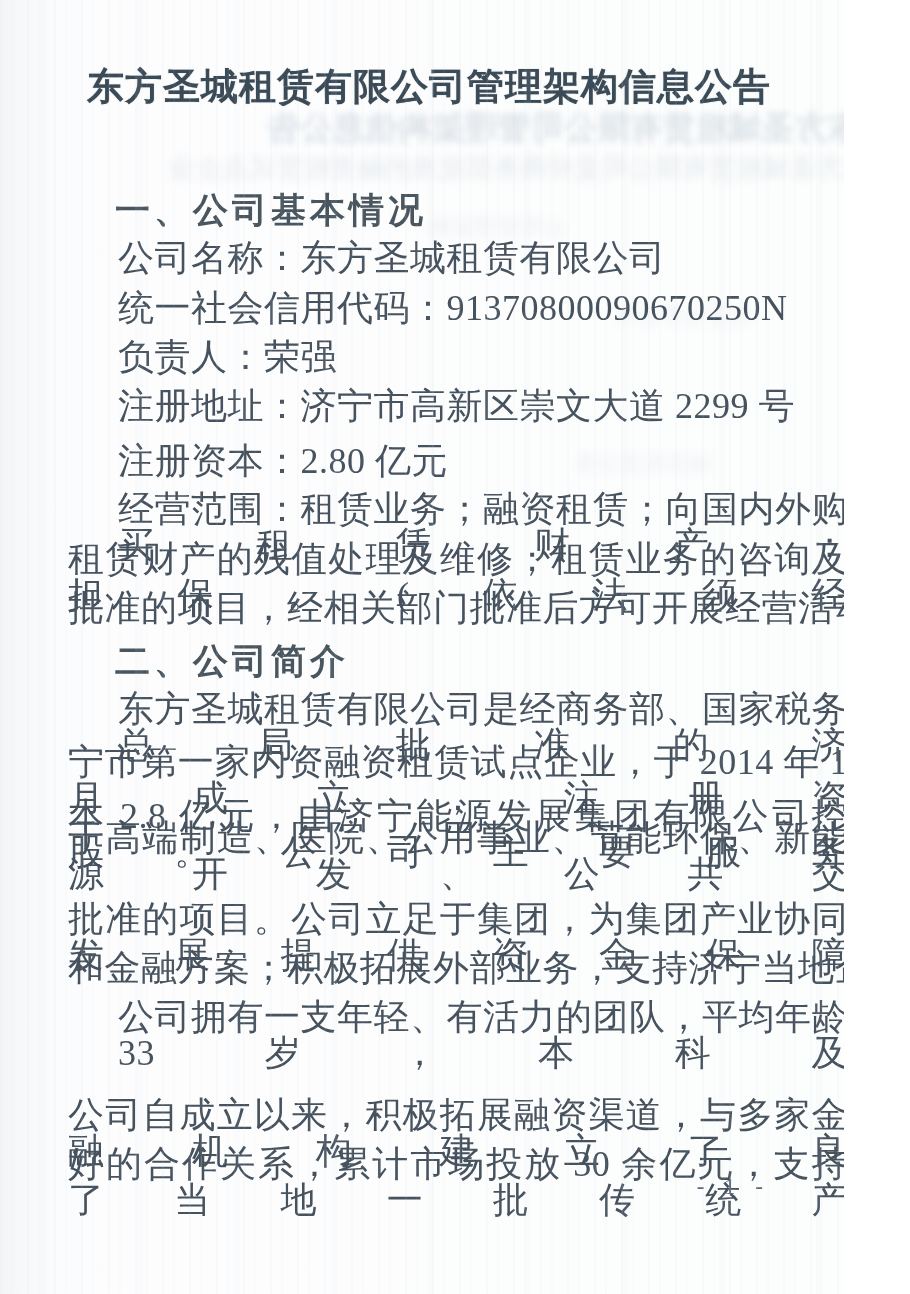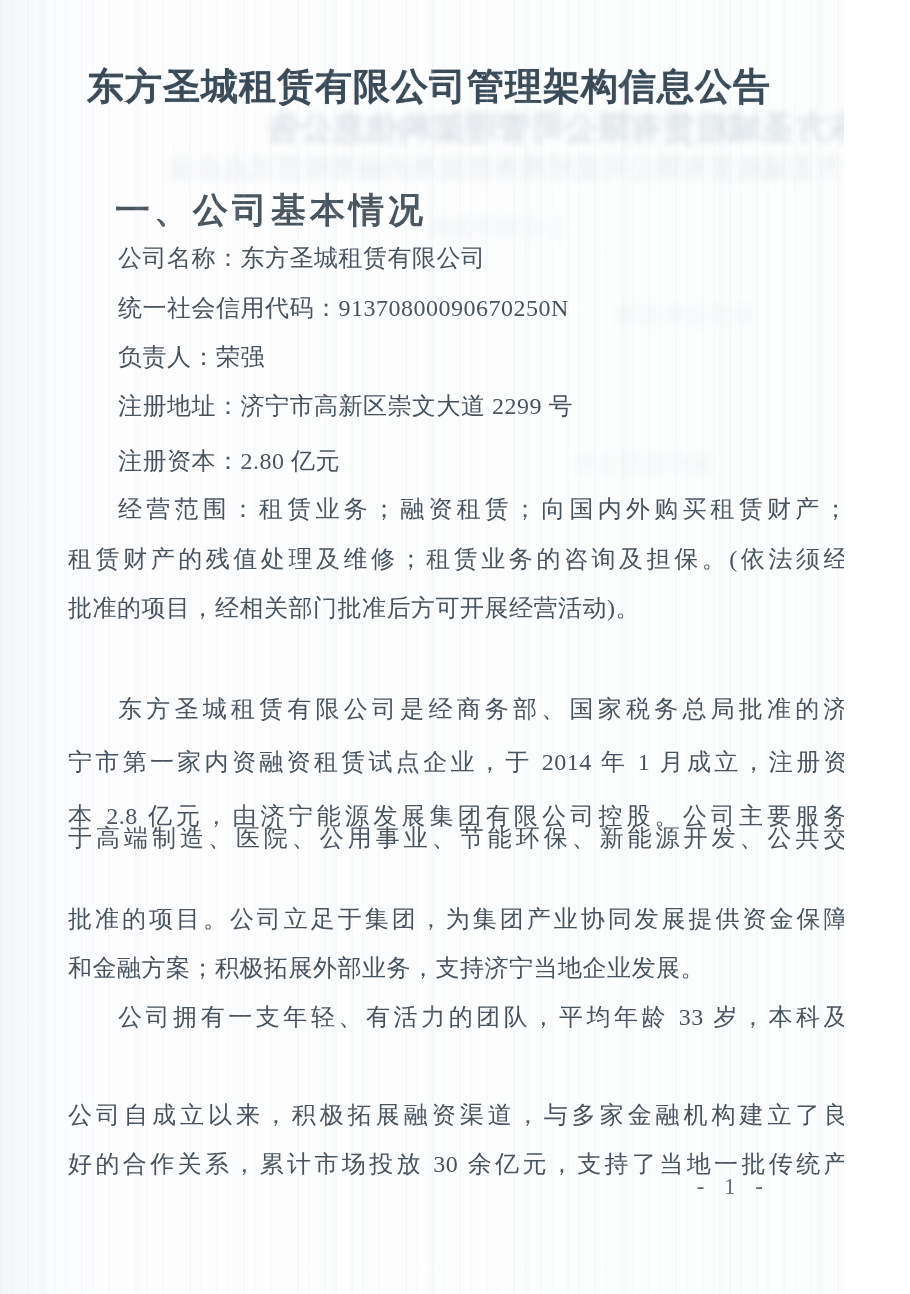--- a/index.html
+++ b/index.html
@@ -41,21 +41,21 @@
     margin: 0; padding-left: 47px;
     font-family: "Liberation Sans", "DejaVu Sans", sans-serif;
     font-size: 35px; font-weight: bold;
     letter-spacing: 4px;
     color: var(--heading-ink, #49565f);
   }
   .ln {
     position: absolute; left: 68px; width: 780px;
     margin: 0;
     box-sizing: border-box;
-    font-size: 24px; line-height: 36px;
+    font-size: 36px; line-height: 36px;
     letter-spacing: 0.5px;
     color: var(--body-ink, #46525e);
     white-space: nowrap;
   }
   .ln.fj {
     white-space: normal;
     text-align: justify;
     text-align-last: justify;
     text-justify: inter-character;
   }
@@ -96,20 +96,21 @@
 
   <p class="ln indent" style="top:240px">公司名称：东方圣城租赁有限公司</p>
   <p class="ln indent" style="top:290px">统一社会信用代码：91370800090670250N</p>
   <p class="ln indent" style="top:339px">负责人：荣强</p>
   <p class="ln indent" style="top:388px">注册地址：济宁市高新区崇文大道 2299 号</p>
   <p class="ln indent" style="top:443px">注册资本：2.80 亿元</p>
   <p class="ln indent fj" style="top:491px">经营范围：租赁业务；融资租赁；向国内外购买租赁财产；</p>
   <p class="ln fj" style="top:541px">租赁财产的残值处理及维修；租赁业务的咨询及担保。(依法须经</p>
   <p class="ln" style="top:590px">批准的项目，经相关部门批准后方可开展经营活动)。</p>
 
+  <h2 class="heading" style="top:638px">二、公司简介</h2>
 
   <p class="ln indent fj" style="top:691px">东方圣城租赁有限公司是经商务部、国家税务总局批准的济</p>
   <p class="ln fj" style="top:744px">宁市第一家内资融资租赁试点企业，于 2014 年 1 月成立，注册资</p>
   <p class="ln fj" style="top:798px">本 2.8 亿元，由济宁能源发展集团有限公司控股。公司主要服务</p>
   <p class="ln fj" style="top:820px">于高端制造、医院、公用事业、节能环保、新能源开发、公共交</p>
   <p class="ln fj" style="top:901px">批准的项目。公司立足于集团，为集团产业协同发展提供资金保障</p>
   <p class="ln" style="top:950px">和金融方案；积极拓展外部业务，支持济宁当地企业发展。</p>
   <p class="ln indent fj" style="top:999px">公司拥有一支年轻、有活力的团队，平均年龄 33 岁，本科及</p>
   <p class="ln fj" style="top:1097px">公司自成立以来，积极拓展融资渠道，与多家金融机构建立了良</p>
   <p class="ln fj" style="top:1146px">好的合作关系，累计市场投放 30 余亿元，支持了当地一批传统产</p>

